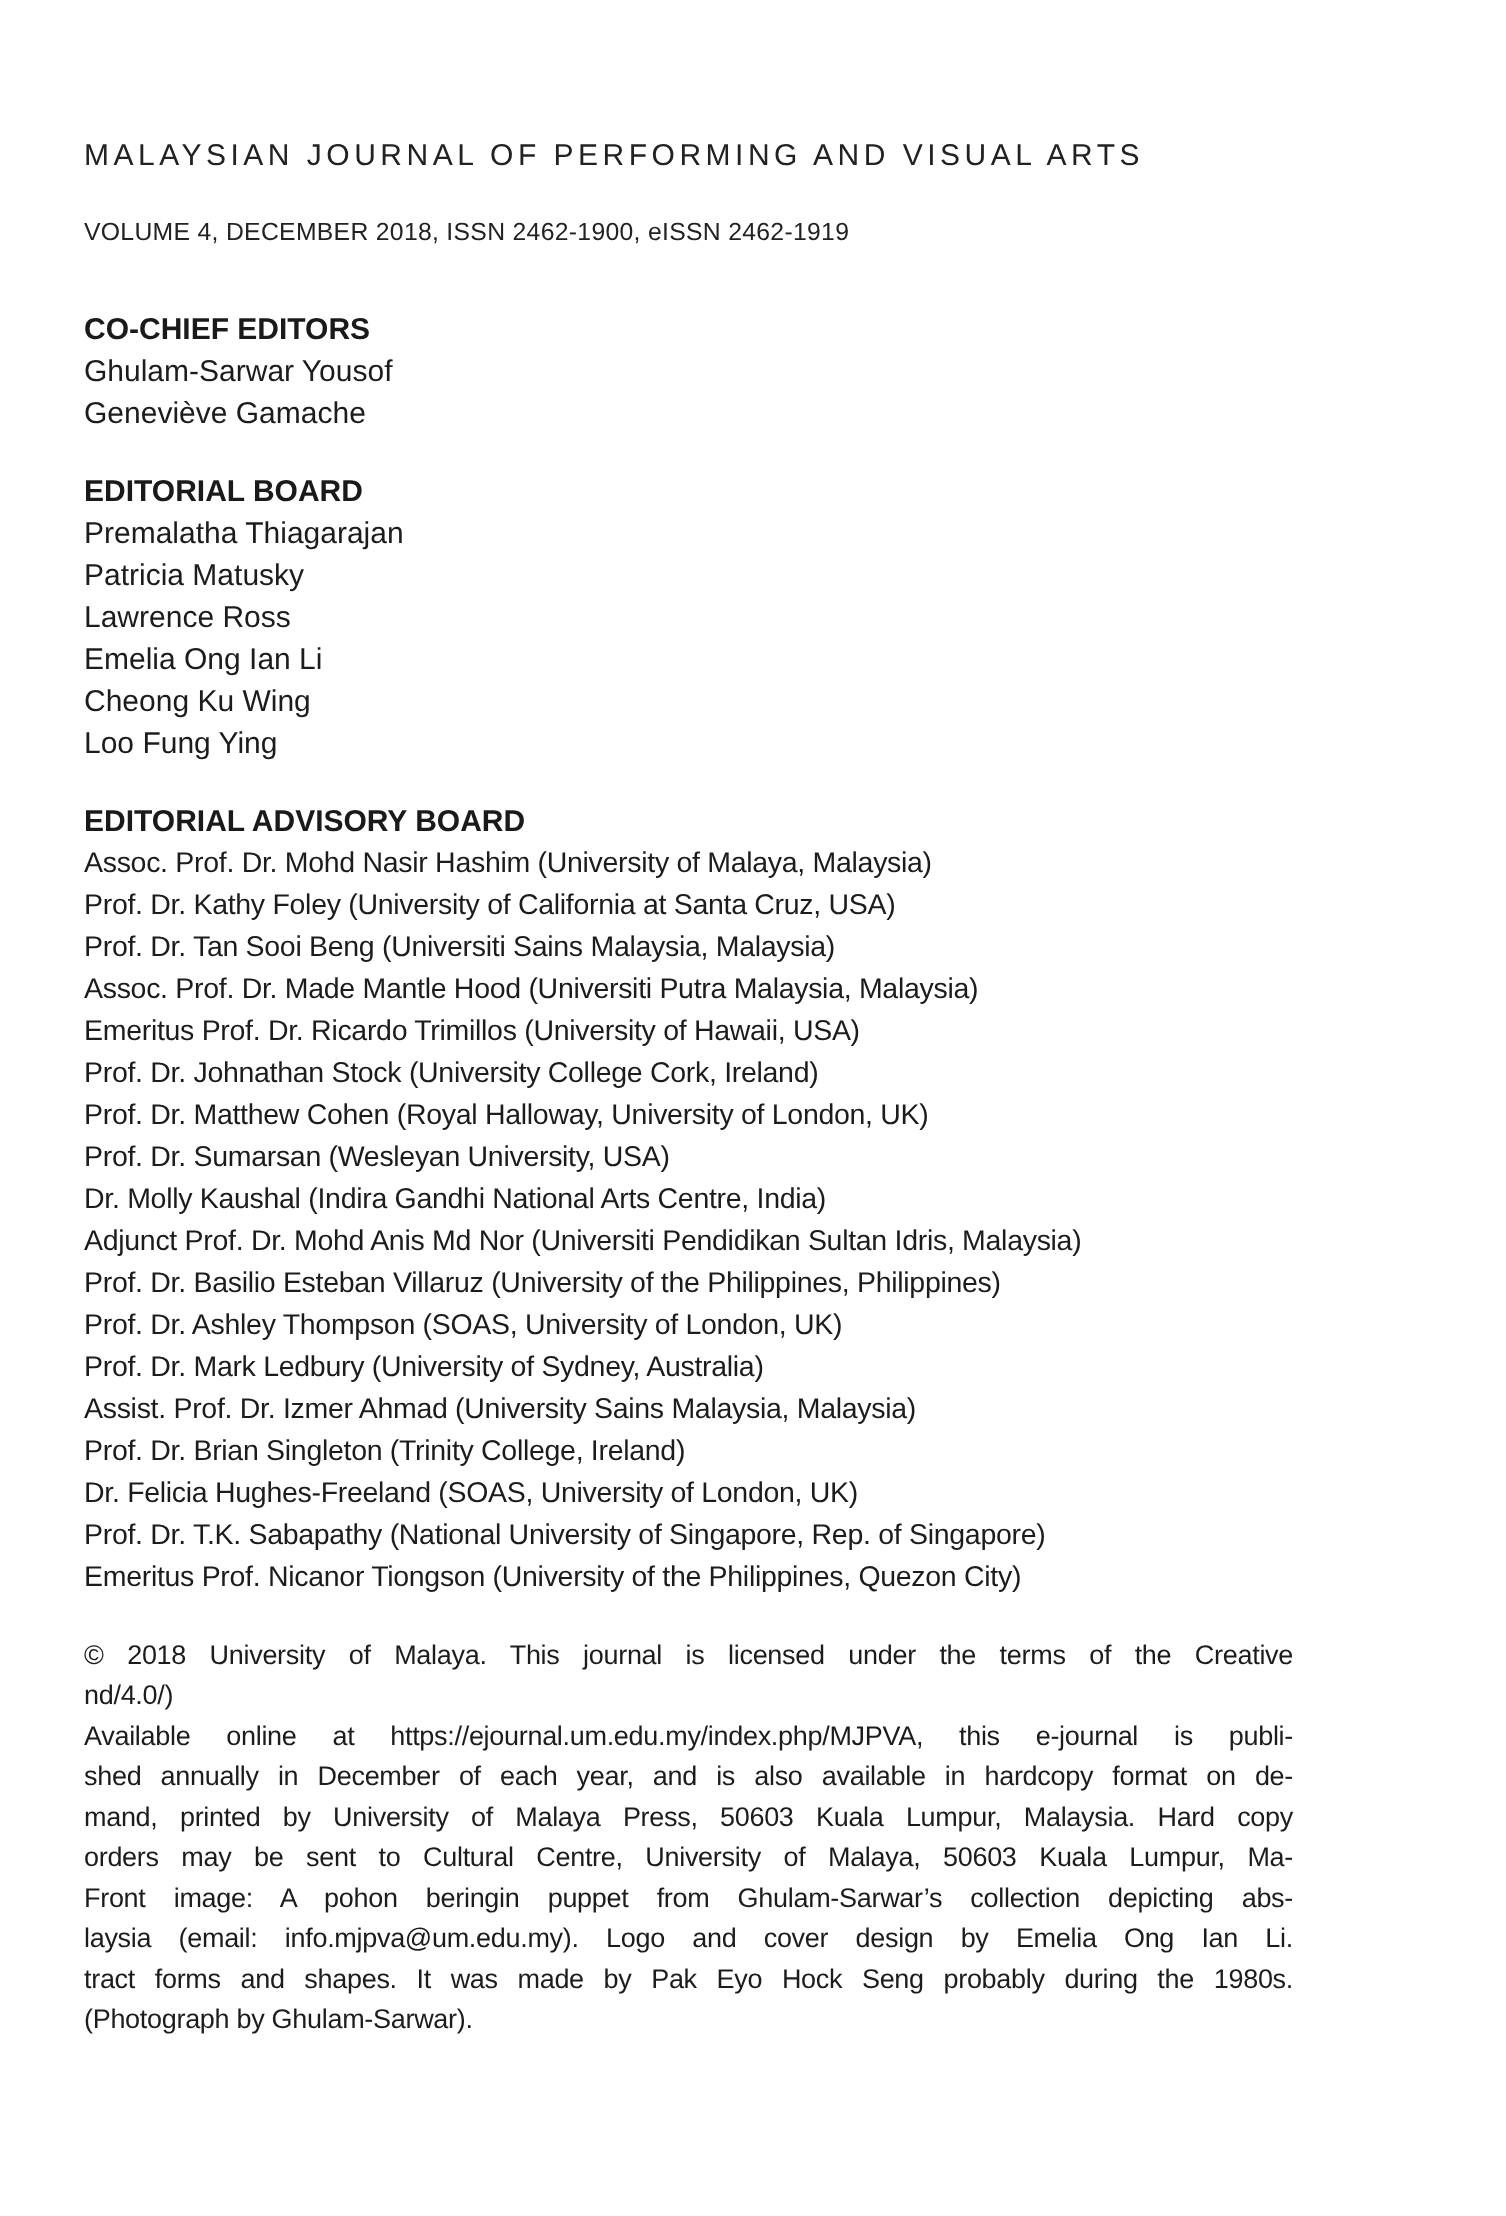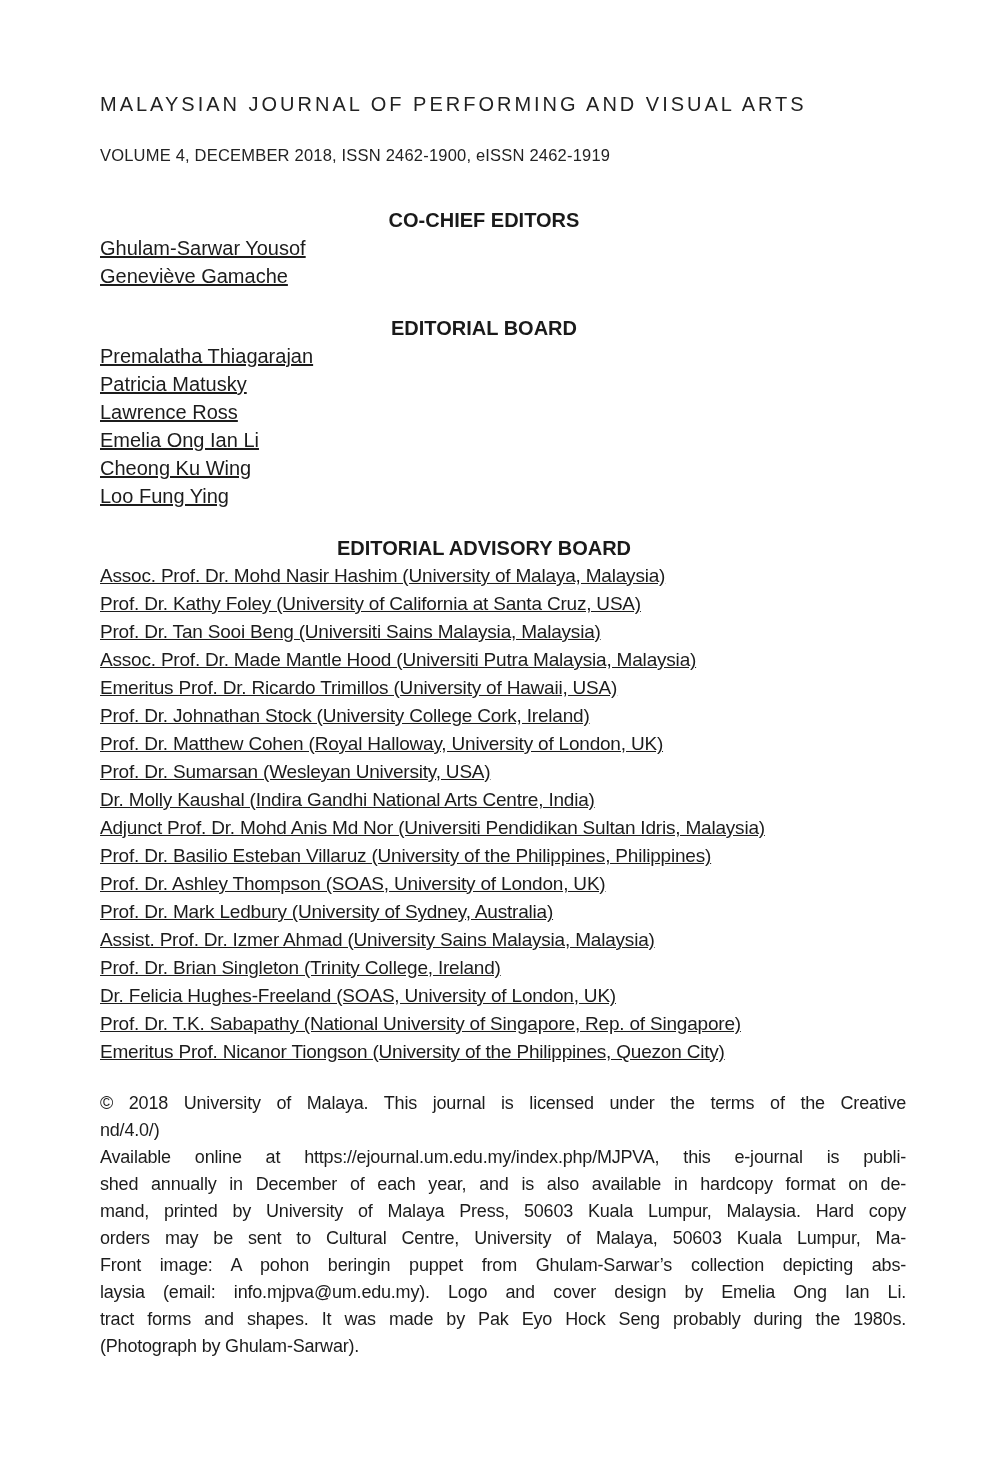--- a/index.html
+++ b/index.html
@@ -11,21 +11,21 @@
   }
   body {
     width: 1004px;
     height: 1477px;
     overflow: hidden;
   }
   .page {
     box-sizing: border-box;
     width: 964px;
     height: 1477px;
-    padding: 90px 96px 0 100px;
+    padding: 90px 96px 0 56px;
   }
   
   .masthead { margin-bottom: 38px; }
   .journal-title {
     font-size: 20px;
     font-weight: 400;
     letter-spacing: 3px;
     line-height: 28px;
     margin: 0;
     white-space: nowrap;
@@ -40,27 +40,25 @@
     margin-top: 24px;
   }
   
   section { margin: 0 0 24px 0; }
   .sec-heading {
     font-size: 20px;
     font-weight: 700;
     line-height: 28px;
     margin: 0;
     color: #1a1a1a;
-    text-align: center;
   }
   .names .name {
     font-size: 20px;
     line-height: 28px;
     white-space: nowrap;
-    text-decoration: underline;
   }
   .advisory .name {
     font-size: 19px;
     letter-spacing: -0.2px;
     line-height: 28px;
     white-space: nowrap;
   }
   
   .imprint { margin-top: 20px; width: 806px; }
   .jpara { margin: 0; }

